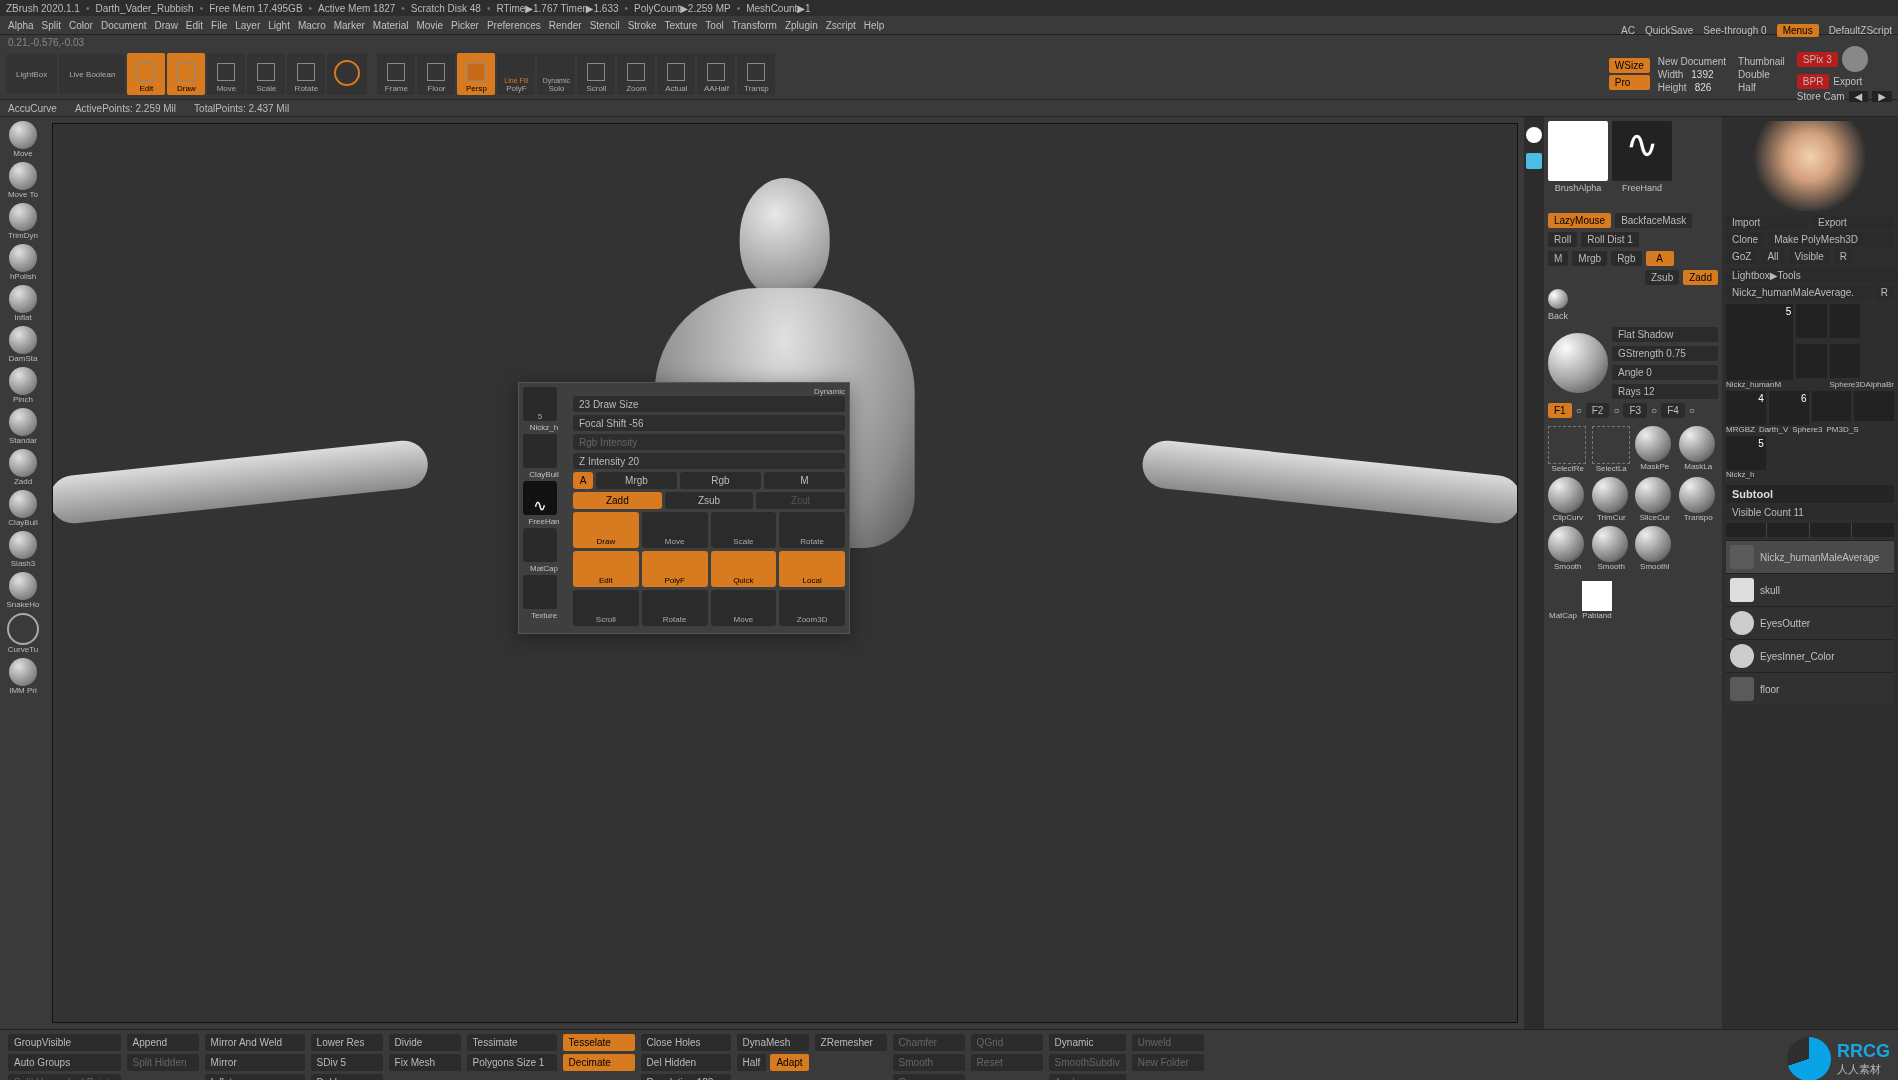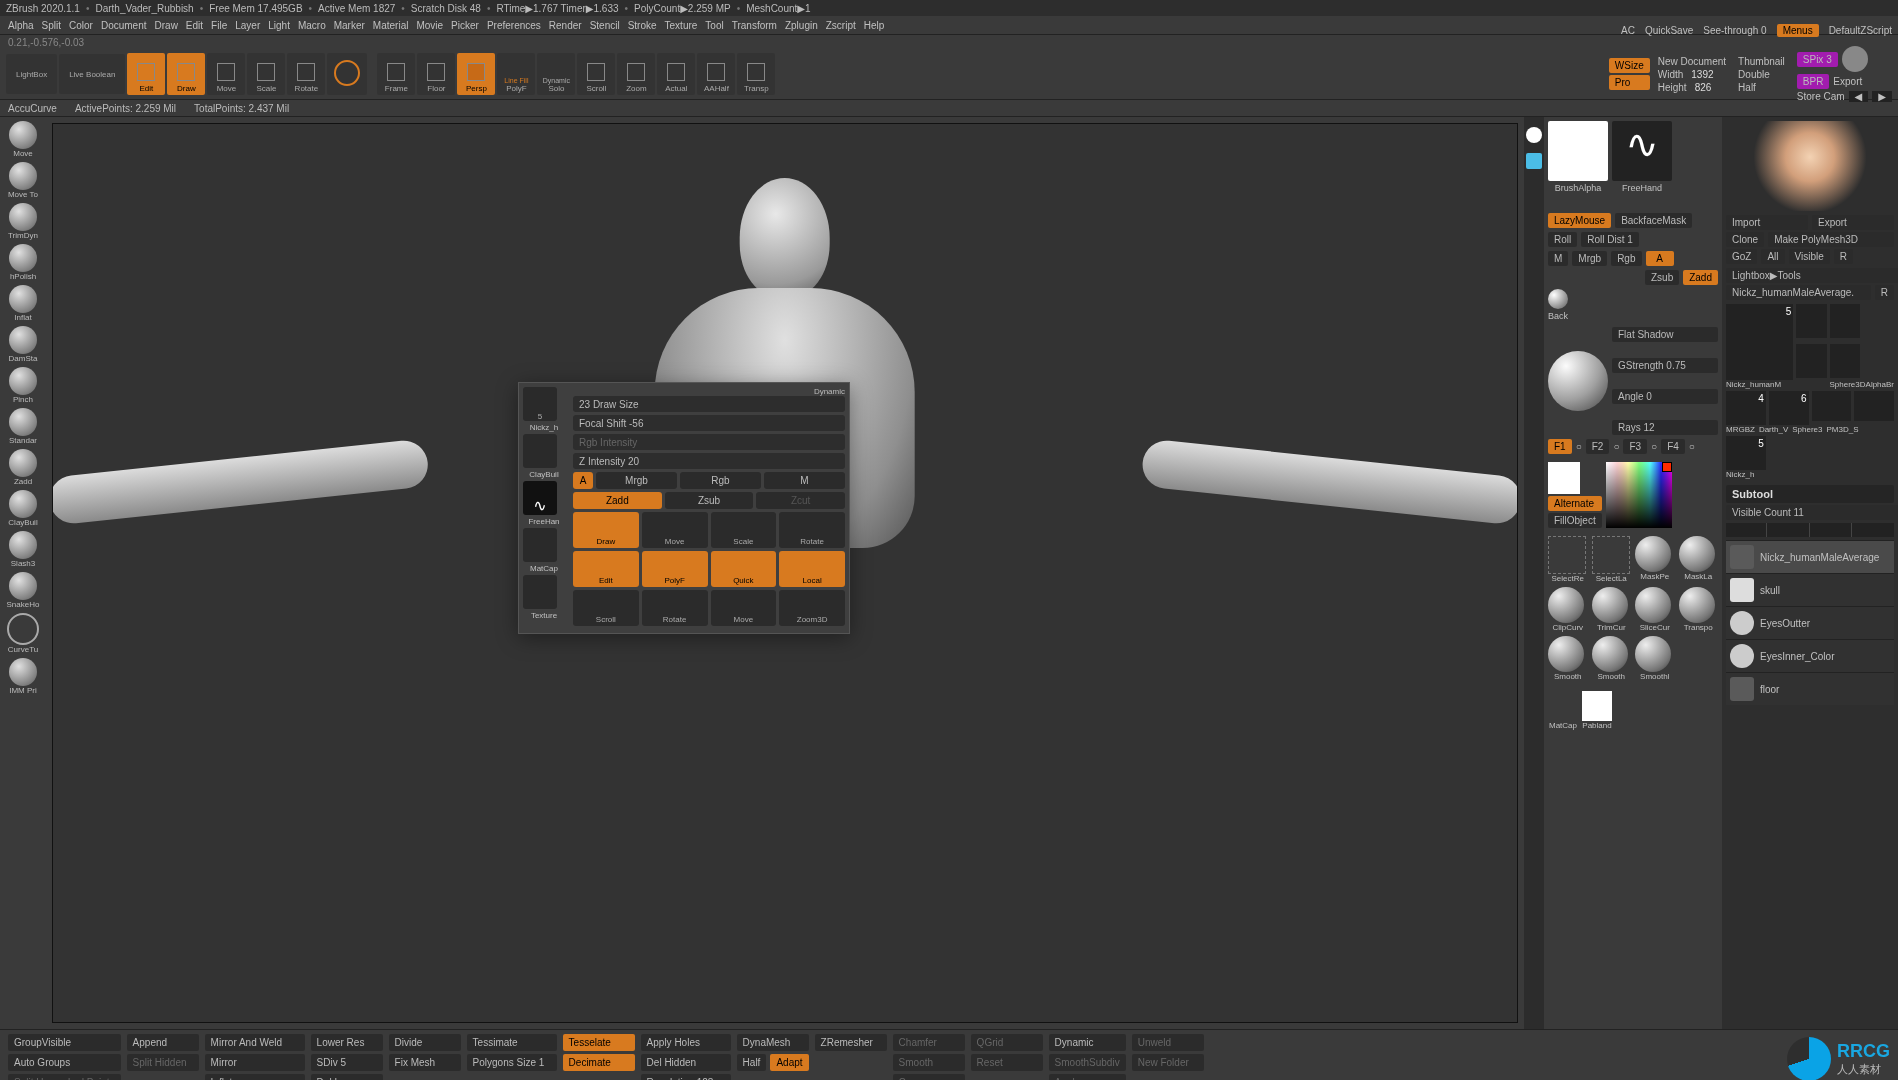--- a/index.html
+++ b/index.html
@@ -16,21 +16,21 @@
   .header-row{height:46px;background:#3a3a3a;display:flex;align-items:center;gap:2px;padding:2px 6px;border-bottom:1px solid #222;}
   .hbtn{width:38px;height:40px;background:#333;border-radius:2px;display:flex;flex-direction:column;align-items:center;justify-content:flex-end;font-size:8px;color:#aaa;padding-bottom:2px;}
   .hbtn.txt{width:auto;padding:0 10px;align-items:flex-start;justify-content:center;}
   .hbtn.on{background:#d87a1f;color:#000;}
   .hbtn .ic{width:16px;height:16px;border:1px solid #888;margin-bottom:3px;}
   .hspacer{flex:1;}
   .doc-col{display:flex;flex-direction:column;gap:2px;font-size:10px;}
   .doc-col .row{display:flex;align-items:center;gap:8px;}
   .doc-col .v{color:#ddd;}
   .chip{background:#d87a1f;color:#000;padding:2px 6px;border-radius:2px;font-size:10px;}
-  .chip.dark{background:#a21caf;color:#bbb;}
+  .chip.dark{background:#b91c1c;color:#bbb;}
   .rnd{width:26px;height:26px;border-radius:50%;background:#888;}
   .stats-row{height:16px;background:#3a3a3a;display:flex;align-items:center;gap:18px;padding:0 8px;font-size:10px;color:#bbb;border-bottom:1px solid #222;}
   
   .main{display:flex;height:calc(100% - 16px - 18px - 14px - 46px - 16px - 58px);}
   
   .leftcol{width:46px;background:#3a3a3a;display:flex;flex-direction:column;align-items:center;gap:4px;padding-top:4px;}
   .brush{width:28px;height:28px;border-radius:50%;background:radial-gradient(circle at 35% 30%,#e0e0e0,#828282 70%,#555 100%);}
   .brush-wrap{display:flex;flex-direction:column;align-items:center;font-size:8px;color:#bbb;}
   
   .center{flex:1;display:flex;flex-direction:column;padding:6px;}
@@ -470,48 +470,38 @@
       <span class="pill">Zsub</span>
       <span class="pill on">Zadd</span>
     </div>
     <div class="rowflex" style="margin-top:4px">
       <div style="width:20px;height:20px;border-radius:50%;background:radial-gradient(circle at 30% 30%,#fff,#555)"></div>
     </div>
     <div class="lbl" style="text-align:left">Back</div>
 
     <div class="rowflex" style="margin-top:6px">
       <div class="matball"></div>
-      <div style="flex:1;display:flex;flex-direction:column;gap:16px">
+      <div style="flex:1;display:flex;flex-direction:column;gap:4px">
         <span class="pill">Flat Shadow</span>
         <span class="pill">GStrength 0.75</span>
         <span class="pill">Angle 0</span>
         <span class="pill">Rays 12</span>
       </div>
     </div>
     <div class="rowflex" style="margin-top:4px">
       <span class="pill on">F1</span>
       <span>○</span>
       <span class="pill">F2</span>
       <span>○</span>
       <span class="pill">F3</span>
       <span>○</span>
       <span class="pill">F4</span>
       <span>○</span>
     </div>
 
-    <div class="rowflex" style="margin-top:8px;align-items:flex-start">
-      <div>
-        <div style="width:32px;height:32px;background:#fff"></div>
-        <span class="pill on" style="margin-top:2px;display:block">Alternate</span>
-        <span class="pill" style="margin-top:2px;display:block">FillObject</span>
-      </div>
-      <div class="mini-hue">
-          <div class="mini-hue-sel"></div>
-        </div>
-    </div>
 
     <div class="swatch-grid" style="margin-top:8px">
       <div>
           <div class="sw-sq"></div>
           <div class="swlbl">SelectRe</div>
         </div>
       <div>
           <div class="sw-sq"></div>
           <div class="swlbl">SelectLa</div>
         </div>
@@ -677,21 +667,21 @@
   </div>
   <div class="bcol" style="min-width:90px">
     <span class="bbtn">Tessimate</span>
     <span class="bbtn">Polygons Size 1</span>
   </div>
   <div class="bcol">
     <span class="bbtn on">Tesselate</span>
     <span class="bbtn on">Decimate</span>
   </div>
   <div class="bcol" style="min-width:90px">
-    <span class="bbtn">Apply Holes</span>
+    <span class="bbtn">Close Holes</span>
     <span class="bbtn">Del Hidden</span>
     <span class="bbtn">Resolution 128</span>
   </div>
   <div class="bcol">
     <span class="bbtn">DynaMesh</span>
     <div class="rowflex">
       <span class="bbtn">Half</span>
       <span class="bbtn on">Adapt</span>
     </div>
   </div>

